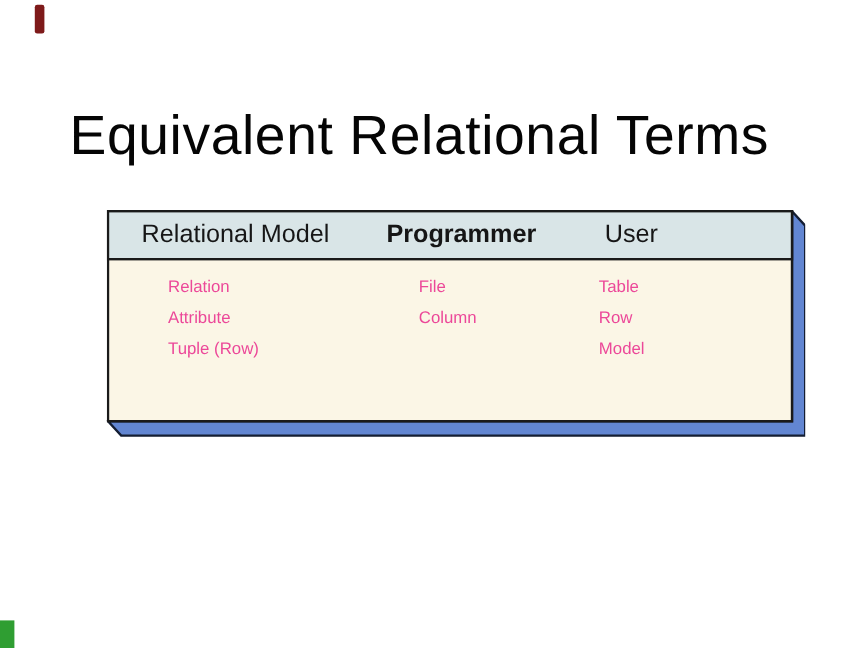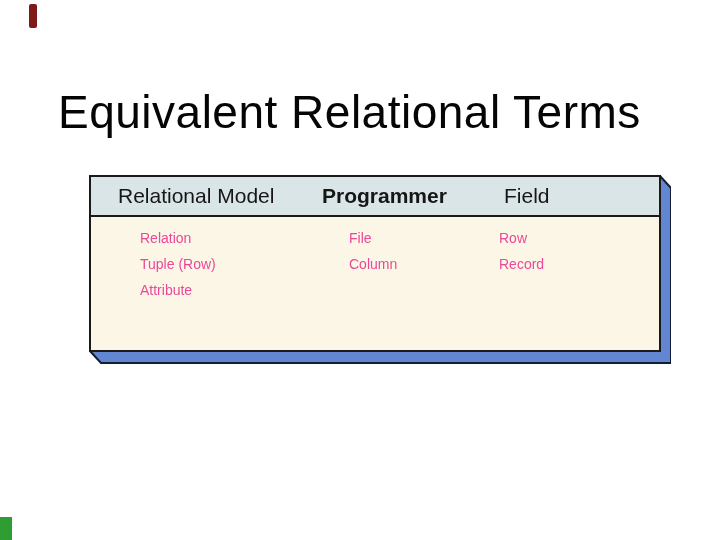--- a/index.html
+++ b/index.html
@@ -103,31 +103,32 @@
 
       <polygon points="571,1 582,13 582,188 12,188 1,176 571,176" fill="#6286d2" stroke="#141e33" stroke-width="2"></polygon>
 
       <rect x="1" y="1" width="570" height="175" fill="#fbf6e6" stroke="#1a1a1a" stroke-width="2"></rect>
 
       <rect x="1" y="1" width="570" height="40" fill="#d9e5e7" stroke="#1a1a1a" stroke-width="2"></rect>
     </svg>
 
     <span class="hdr-label hdr-1">Relational Model</span>
     <span class="hdr-label hdr-2">Programmer</span>
-    <span class="hdr-label hdr-3">Field</span>
+    <span class="hdr-label hdr-3">User</span>
 
     <div class="body-col col-1">
       <div>Relation</div>
+      <div>Attribute</div>
       <div>Tuple (Row)</div>
-      <div>Attribute</div>
     </div>
     <div class="body-col col-2">
       <div>File</div>
       <div>Column</div>
     </div>
     <div class="body-col col-3">
+      <div>Table</div>
       <div>Row</div>
-      <div>Record</div>
+      <div>Model</div>
     </div>
   </div>
 
 
 </div>
 
 </body></html>

